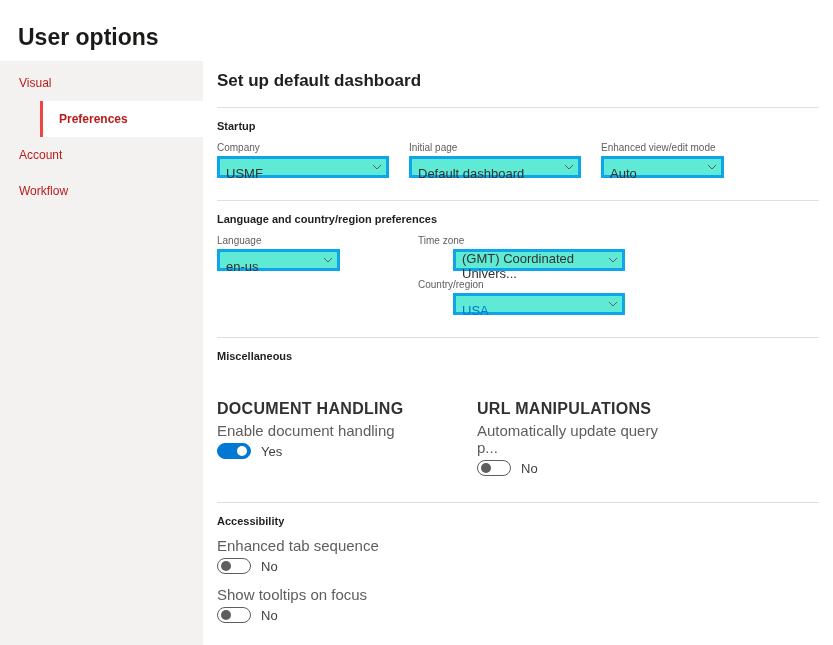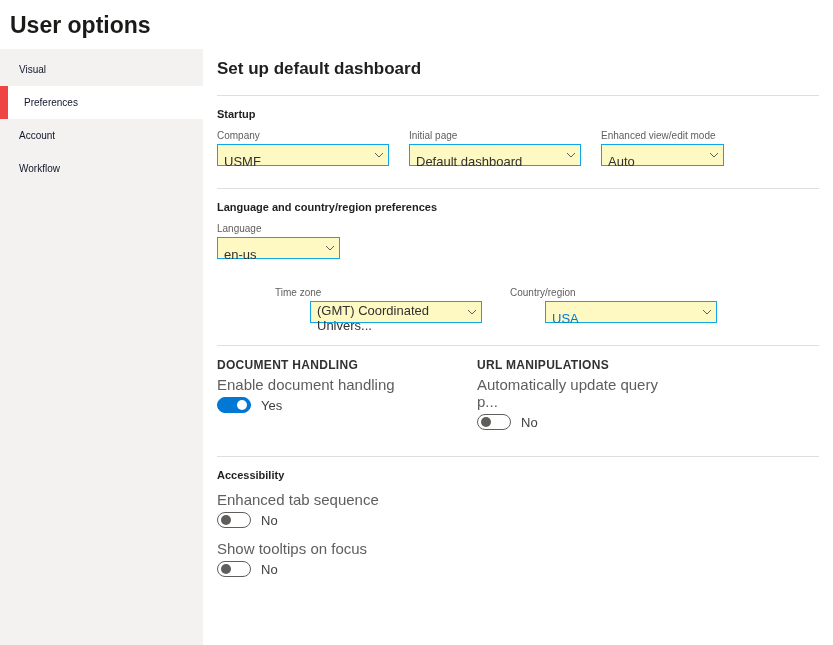--- a/index.html
+++ b/index.html
@@ -8,44 +8,46 @@
       font-size: 13px;
       color: #323130;
       background: #fff;
       width: 833px;
       height: 645px;
       overflow: hidden;
     }
     .page-title {
       font-size: 23px;
       font-weight: 600;
-      padding: 12px 10px 10px 10px;
+      padding: 24px 10px 10px 10px;
       color: #1b1a19;
+      margin-left: 8px;
     }
     .layout {
       display: flex;
       height: calc(100% - 44px);
     }
     .sidebar {
       width: 203px;
       background: #f3f2f1;
       padding-top: 4px;
       flex-shrink: 0;
     }
     .sidebar-item {
       padding: 11px 16px;
-      font-size: 10px;
+      font-size: 12px;
       cursor: pointer;
-      color: #0f172a;
+      color: #b91c1c;
       border-left: 3px solid transparent;
     }
     .sidebar-item.active {
       background: #fff;
-      font-weight: 400;
-      border-left: 8px solid #ef4444;
+      font-weight: 700;
+      border-left: 3px solid #ef4444;
+      margin-left: 40px;
     }
     .main {
       flex: 1;
       padding: 10px 14px 10px 14px;
       overflow-y: auto;
     }
     .main-title {
       font-size: 17px;
       font-weight: 600;
       color: #201f1e;
@@ -71,22 +73,22 @@
       flex-direction: column;
       margin-bottom: 8px;
     }
     .field-label {
       font-size: 10px;
       color: #605e5c;
       margin-bottom: 3px;
     }
     .select {
       position: relative;
-      border: 1px solid #0ea5e9;
-      background: #fef9c3;
+      border: 3px solid #0ea5e9;
+      background: #5eead4;
       height: 22px;
       display: flex;
       align-items: center;
       padding: 12px 20px 0 6px;
       font-size: 13px;
       color: #323130;
       cursor: pointer;
       user-select: none;
     }
     .select.narrow { width: 123px; }
@@ -94,26 +96,27 @@
     .select.wide { width: 172px; margin-left: 35px; }
     .select .chevron {
       position: absolute;
       right: 4px;
       top: 50%;
       transform: translateY(-50%);
       pointer-events: none;
     }
     .select.link-style { color: #0078d4; }
     .subheading {
-      font-size: 12px;
+      font-size: 16px;
       font-weight: 600;
       letter-spacing: 0.3px;
       color: #323130;
       margin-bottom: 4px;
       text-transform: uppercase;
+      margin-top: 28px;
     }
     .toggle-row {
       display: flex;
       align-items: center;
       margin-top: 4px;
       margin-bottom: 12px;
     }
     .toggle {
       width: 34px;
       height: 16px;
@@ -151,21 +154,21 @@
     .misc-cols {
       display: flex;
       gap: 60px;
     }
     .misc-col { width: 200px; }
     .field-small-label {
       font-size: 15px;
       color: #605e5c;
       margin-bottom: 2px;
     }
-    .tz-col { display: flex; flex-direction: row; gap: 28px; }
+    .tz-col { display: flex; flex-direction: column; }
     svg { display: block; }
   </style>
 </head>
 <body>
 
 <div class="page-title">User options</div>
 
 <div class="layout">
 
   <div class="sidebar">
@@ -252,20 +255,21 @@
                     <path d="M1 3 L5 7 L9 3" fill="none" stroke="#605e5c" stroke-width="1"></path>
                   </svg>
               </span>
             </div>
           </div>
         </div>
       </div>
     </div>
 
     <div class="section">
+      <div class="section-header">Miscellaneous</div>
       <div class="misc-cols">
         <div class="misc-col">
           <div class="subheading">DOCUMENT HANDLING</div>
           <div class="field-small-label">Enable document handling</div>
           <div class="toggle-row">
             <div class="toggle on">
                 <div class="knob"></div>
               </div>
             <span class="toggle-label">Yes</span>
           </div>

